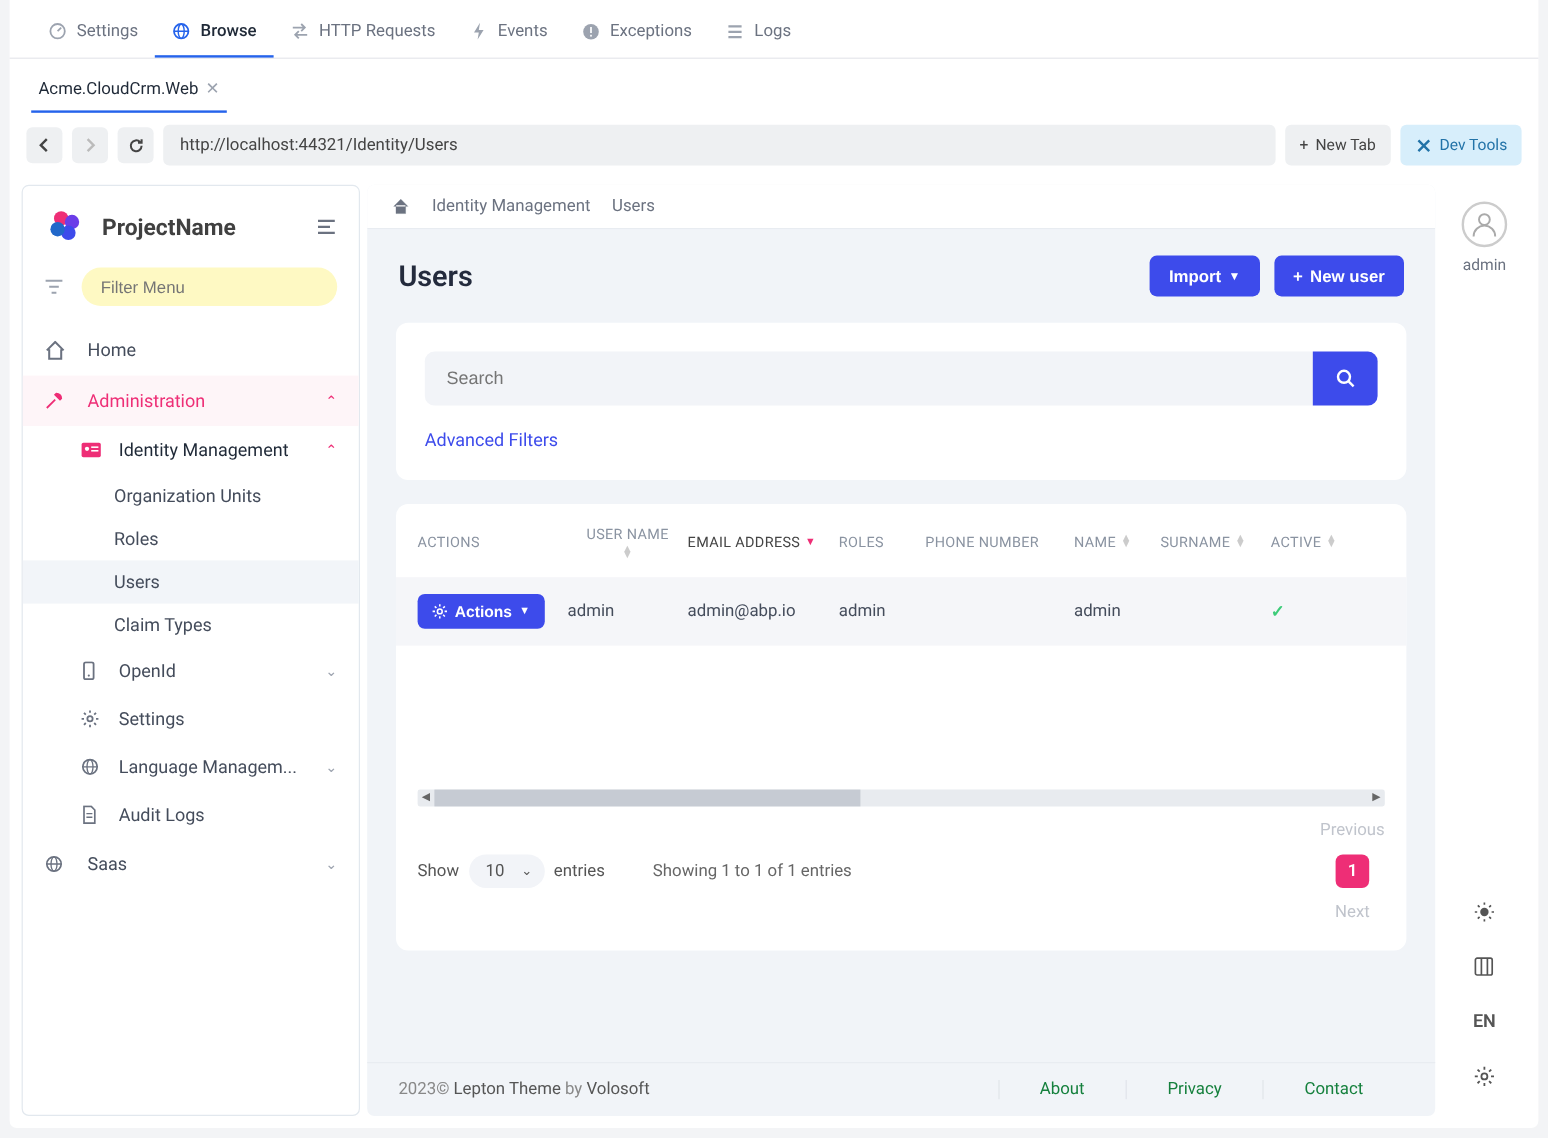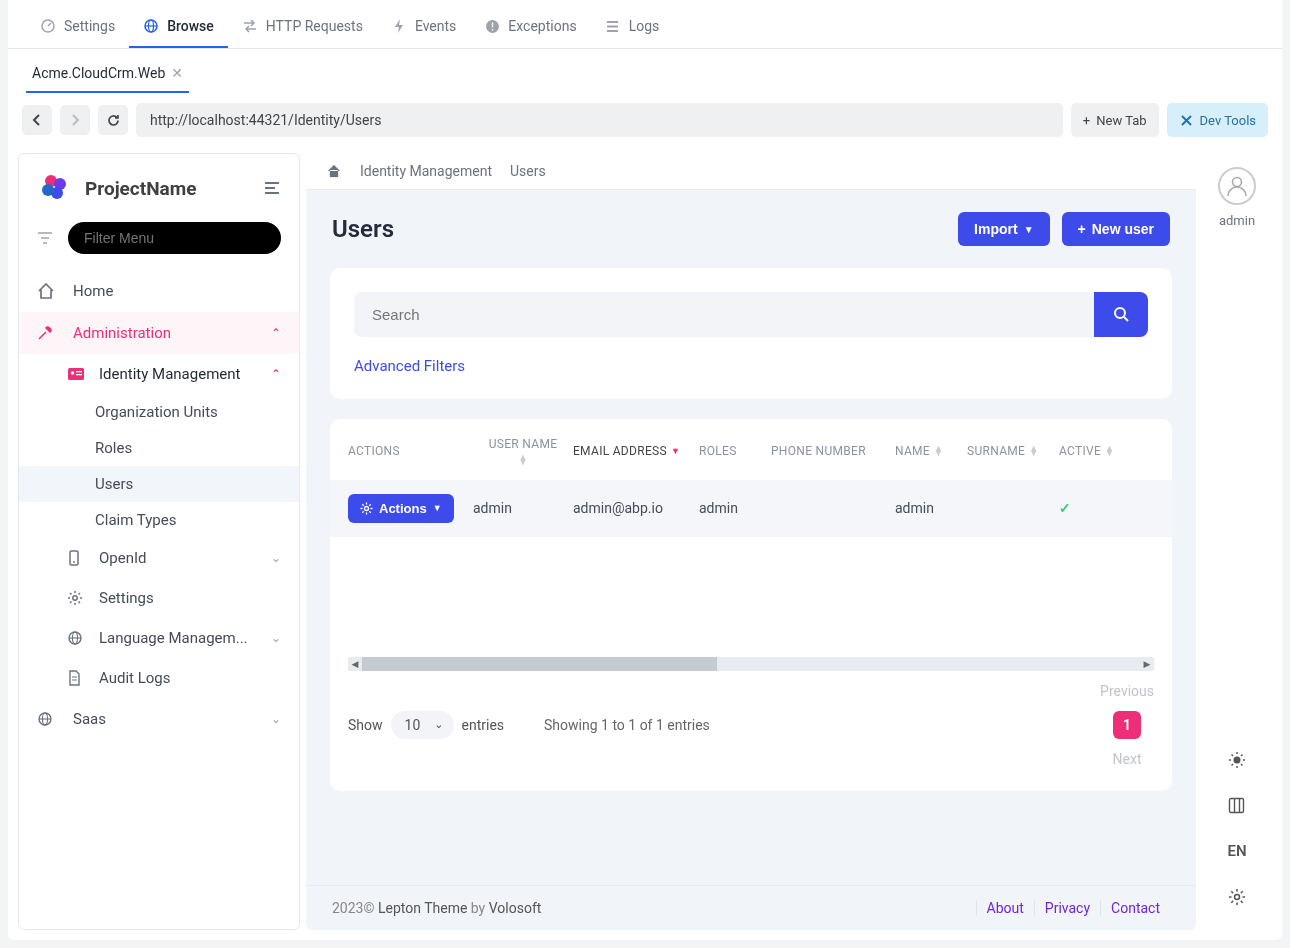--- a/index.html
+++ b/index.html
@@ -28,21 +28,21 @@
 
 .app-body { display: flex; flex: 1; padding: 6px 10px 10px; gap: 0; overflow: hidden; }
 .left-col { display: flex; flex-direction: column; }
 .sidebar { width: 282px; background: #fff; border: 1px solid #e2e8ee; border-radius: 6px; display: flex; flex-direction: column; height: 790px; }
 .sidebar-head { display: flex; align-items: center; padding: 16px 18px 10px; gap: 12px; }
 .logo { width: 36px; height: 36px; }
 .brand { font-weight: 700; font-size: 19px; color: #404040; }
 .hamburger { margin-left: auto; color: #6b7280; cursor: pointer; }
 .filter-row { display: flex; padding: 6px 18px 12px; gap: 10px; align-items: center; }
 .filter-icon { color: #9ca3af; width: 22px; text-align: center; }
-.filter-input { flex: 1; background: #000000; border-radius: 20px; padding: 8px 16px; color: #6b7280; border: none; font-size: 14px; }
+.filter-input { flex: 1; background: #fef9c3; border-radius: 20px; padding: 8px 16px; color: #6b7280; border: none; font-size: 14px; }
 
 .menu { padding-top: 4px; }
 .menu-item { display: flex; align-items: center; padding: 12px 18px; gap: 16px; color: #444c5b; cursor: pointer; font-size: 15px; }
 .menu-item .mi-icon { width: 20px; text-align: center; color: #6b7280; }
 .menu-item.accent { color: #ee2e76; background: #fef5f8; }
 .menu-item.accent .mi-icon { color: #ee2e76; }
 .menu-item .chev { margin-left: auto; color: #9ca3af; font-size: 12px; }
 .menu-item.accent .chev { color: #ee2e76; }
 
 .sub-item { display: flex; align-items: center; padding: 11px 18px 11px 48px; gap: 14px; color: #444c5b; cursor: pointer; font-size: 15px; }
@@ -94,21 +94,21 @@
 .pager-row { display: flex; align-items: center; padding: 0 18px; color: #555; font-size: 14px; }
 .show-sel { background: #f2f4f8; border-radius: 18px; padding: 6px 10px 6px 14px; margin: 0 8px; display: flex; align-items: center; gap: 14px; }
 .show-sel .chev { font-size: 11px; color: #555; }
 .entries-info { margin-left: 40px; color: #666; }
 .pager { margin-left: auto; display: flex; align-items: center; gap: 12px; flex-direction: column; }
 .pager .disabled { color: #c0c4cc; }
 .page-num { width: 28px; height: 28px; background: #ee2e76; color: #fff; border-radius: 6px; display: flex; align-items: center; justify-content: center; font-weight: 600; }
 
 .footer { margin-top: auto; padding: 14px 26px; color: #888; display: flex; font-size: 14px; border-top: 1px solid #e8ecf1; }
 .footer .links { margin-left: auto; display: flex; gap: 0; }
-.footer .links span { padding: 0 10px; border-left: 1px solid #e0e4ea; color: #6d28d9; }
+.footer .links span { padding: 0 34px; border-left: 1px solid #e0e4ea; color: #15803d; }
 
 .right-col { width: 70px; display: flex; flex-direction: column; align-items: center; padding-top: 14px; gap: 8px; }
 .avatar { width: 38px; height: 38px; border: 2px solid #ccc; border-radius: 50%; display: flex; align-items: center; justify-content: center; color: #aaa; }
 .right-username { color: #6b7280; font-size: 13px; }
 .right-icons { margin-top: auto; display: flex; flex-direction: column; gap: 28px; align-items: center; padding-bottom: 24px; color: #555; font-size: 15px; }
 .right-icons .ri { cursor: pointer; }
 
 svg { display: block; }
 </style>
 </head>

